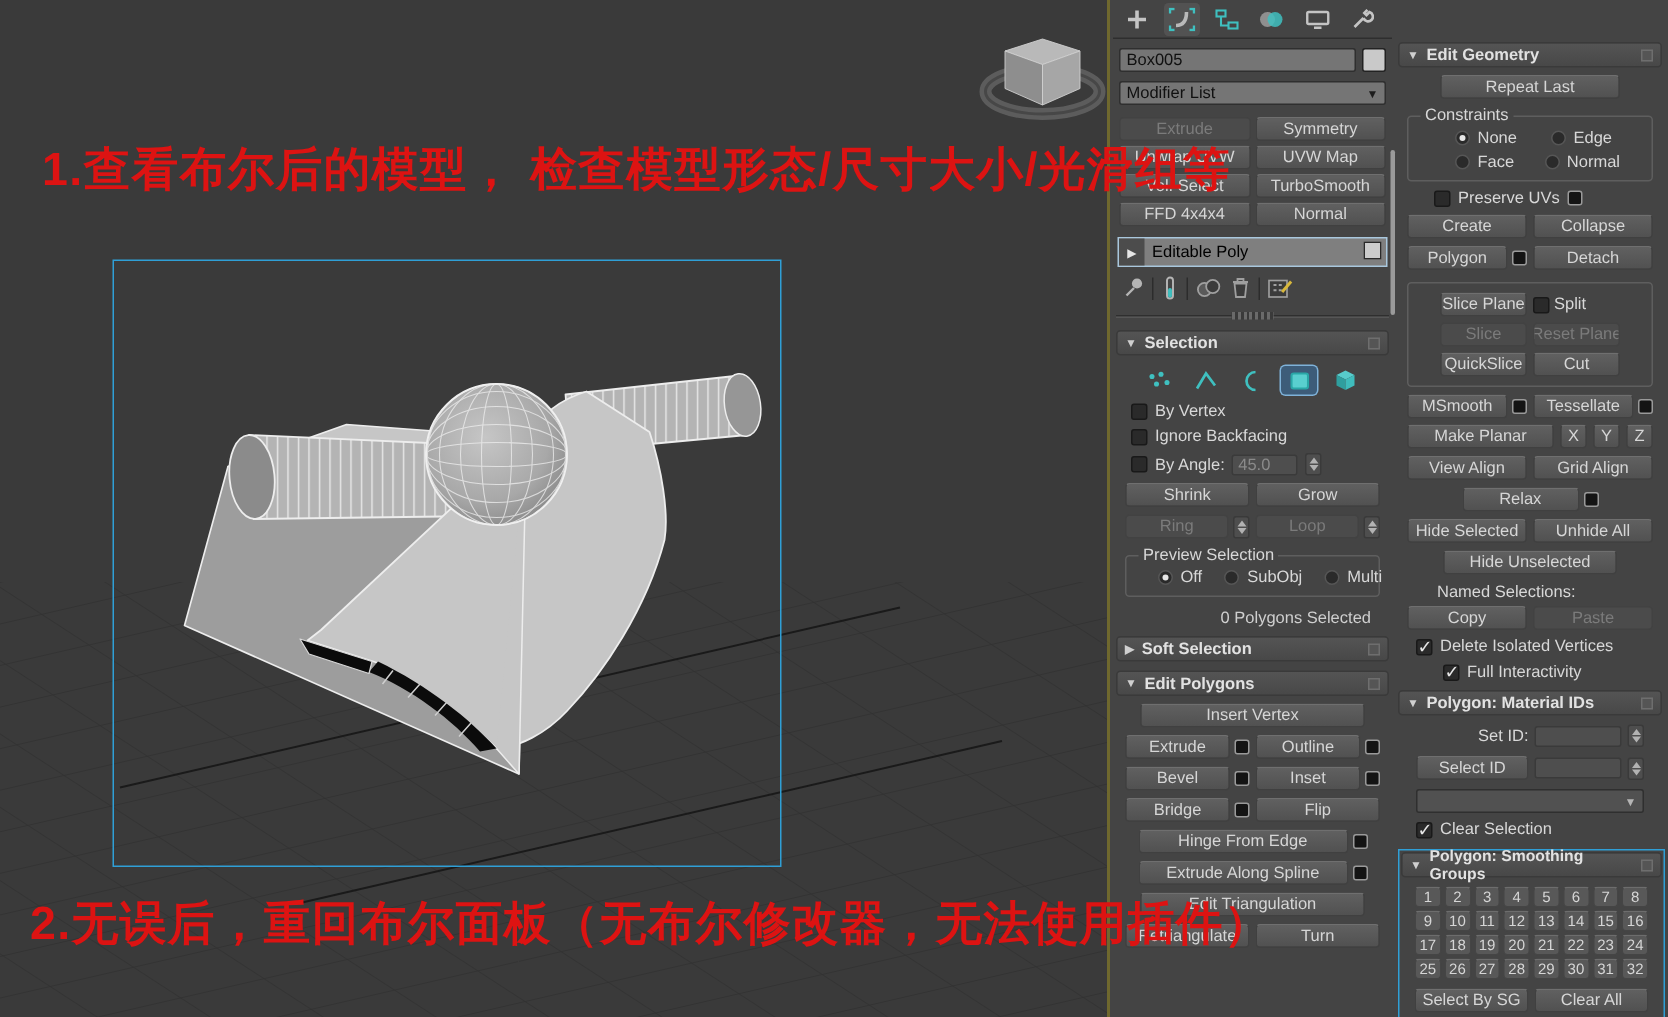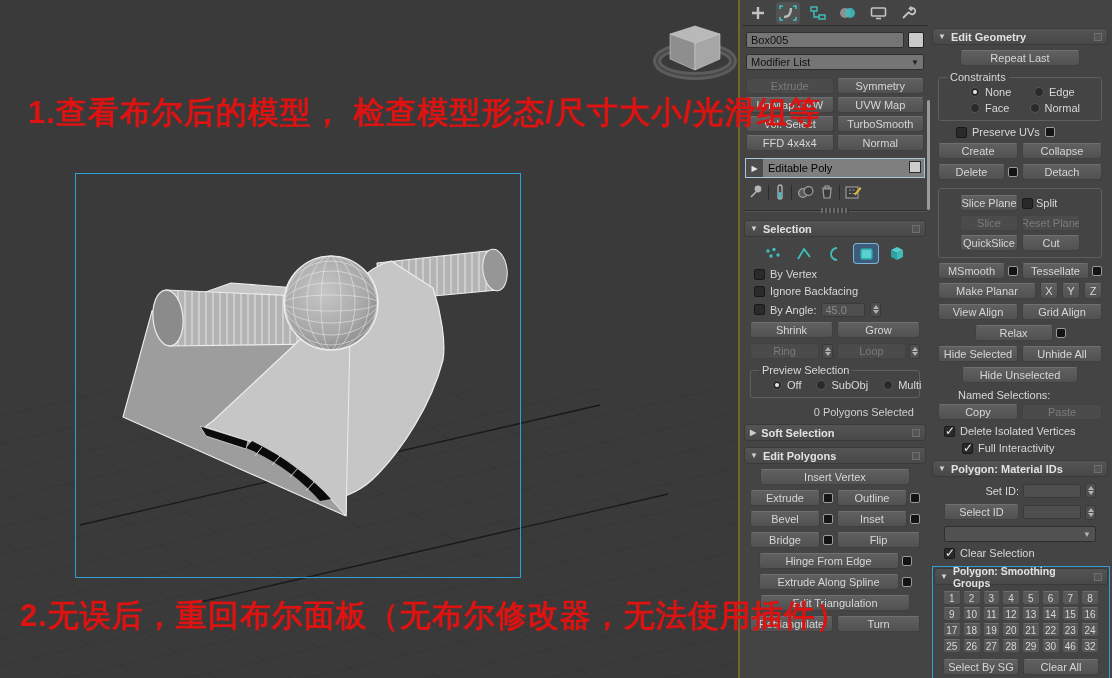--- a/index.html
+++ b/index.html
@@ -481,21 +481,21 @@
         <span class="cb"></span>
         <span class="lbl">Preserve UVs</span>
         <span class="sbox"></span>
       </div>
       <div class="g2">
         <div class="btn">Create</div>
         <div class="btn">Collapse</div>
       </div>
       <div class="g2">
         <div class="bwrap">
-            <div class="btn">Delete</div>
+            <div class="btn">Polygon</div>
             <span class="sbox"></span>
           </div>
         <div class="btn">Detach</div>
       </div>
       <div class="gbox" style="margin-top:8px;padding-top:6px">
         <div class="g2" style="margin:0">
           <div class="btn">Slice Plane</div>
           <div class="bwrap">
               <span class="cb"></span>
               <span class="lbl">Split</span>
@@ -616,21 +616,21 @@
             <div class="sg">21</div>
             <div class="sg">22</div>
             <div class="sg">23</div>
             <div class="sg">24</div>
             <div class="sg">25</div>
             <div class="sg">26</div>
             <div class="sg">27</div>
             <div class="sg">28</div>
             <div class="sg">29</div>
             <div class="sg">30</div>
-            <div class="sg">46</div>
+            <div class="sg">31</div>
             <div class="sg">32</div>
           </div>
         <div class="g2" style="margin:6px 9px 0">
           <div class="btn">Select By SG</div>
           <div class="btn">Clear All</div>
         </div>
 
       </div>
     </div>
   </div>

